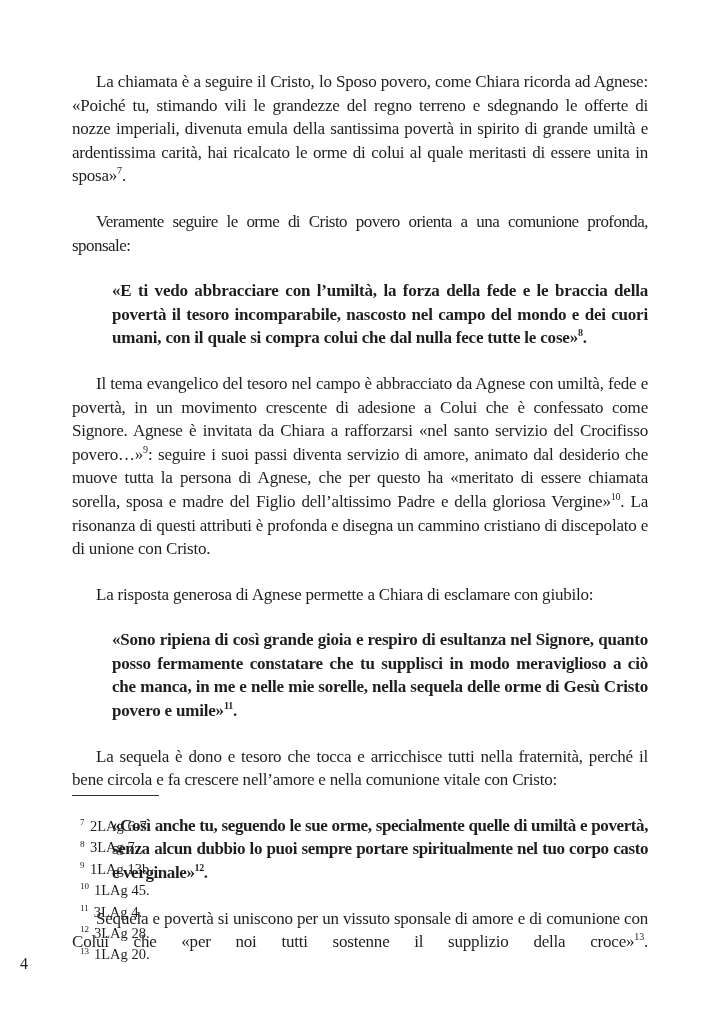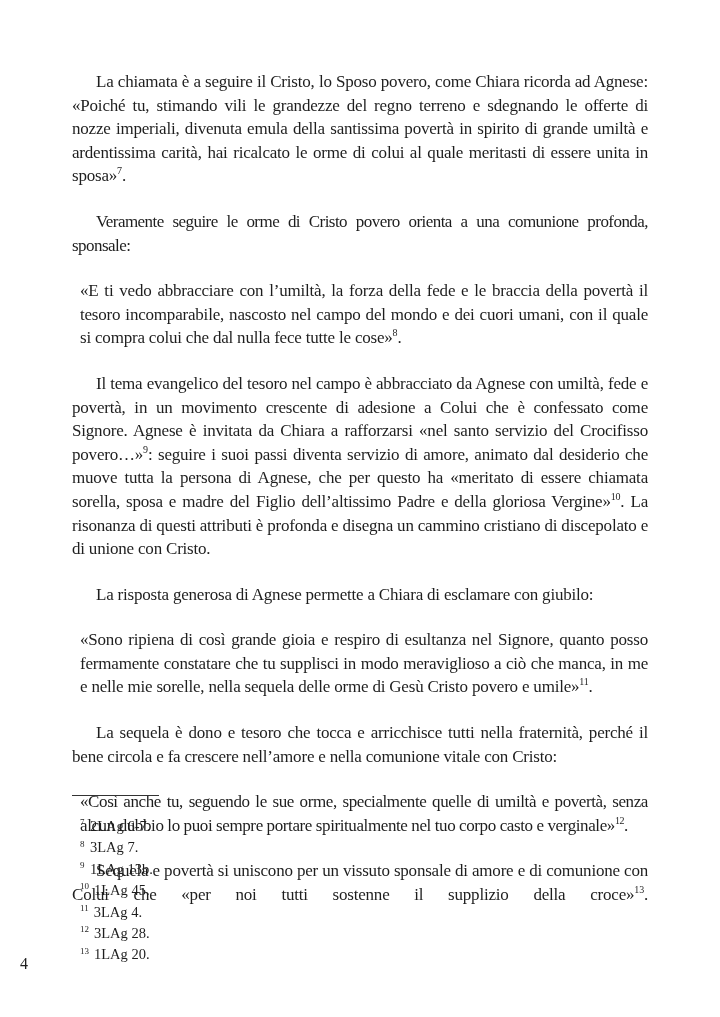--- a/index.html
+++ b/index.html
@@ -10,22 +10,23 @@
     }
     .page { position: absolute; left: 72px; top: 70px; width: 576px; }
     .p {
       font-size: 17px; line-height: 23.6px;
       text-align: justify; text-indent: 24px;
       margin: 0 0 22px 0;
       letter-spacing: -0.2px;
     }
     .q {
       font-size: 17px; line-height: 23.6px;
-      text-align: justify; margin: 0 0 22px 8px;
+      text-align: justify; margin: 0 0 22px 40px;
       letter-spacing: -0.2px;
+      font-weight: bold;
     }
     .p.last { text-align-last: justify; margin-bottom: 0; }
     sup { font-size: 10px; line-height: 0; vertical-align: super; }
     .fn-rule {
       position: absolute; left: 72px; top: 795px; width: 87px; height: 0;
       border-top: 1.4px solid #333;
     }
     .footnotes {
       position: absolute; left: 72px; top: 808px;
       font-size: 14.5px; line-height: 21.4px; margin: 8px; padding: 0; list-style: none;

